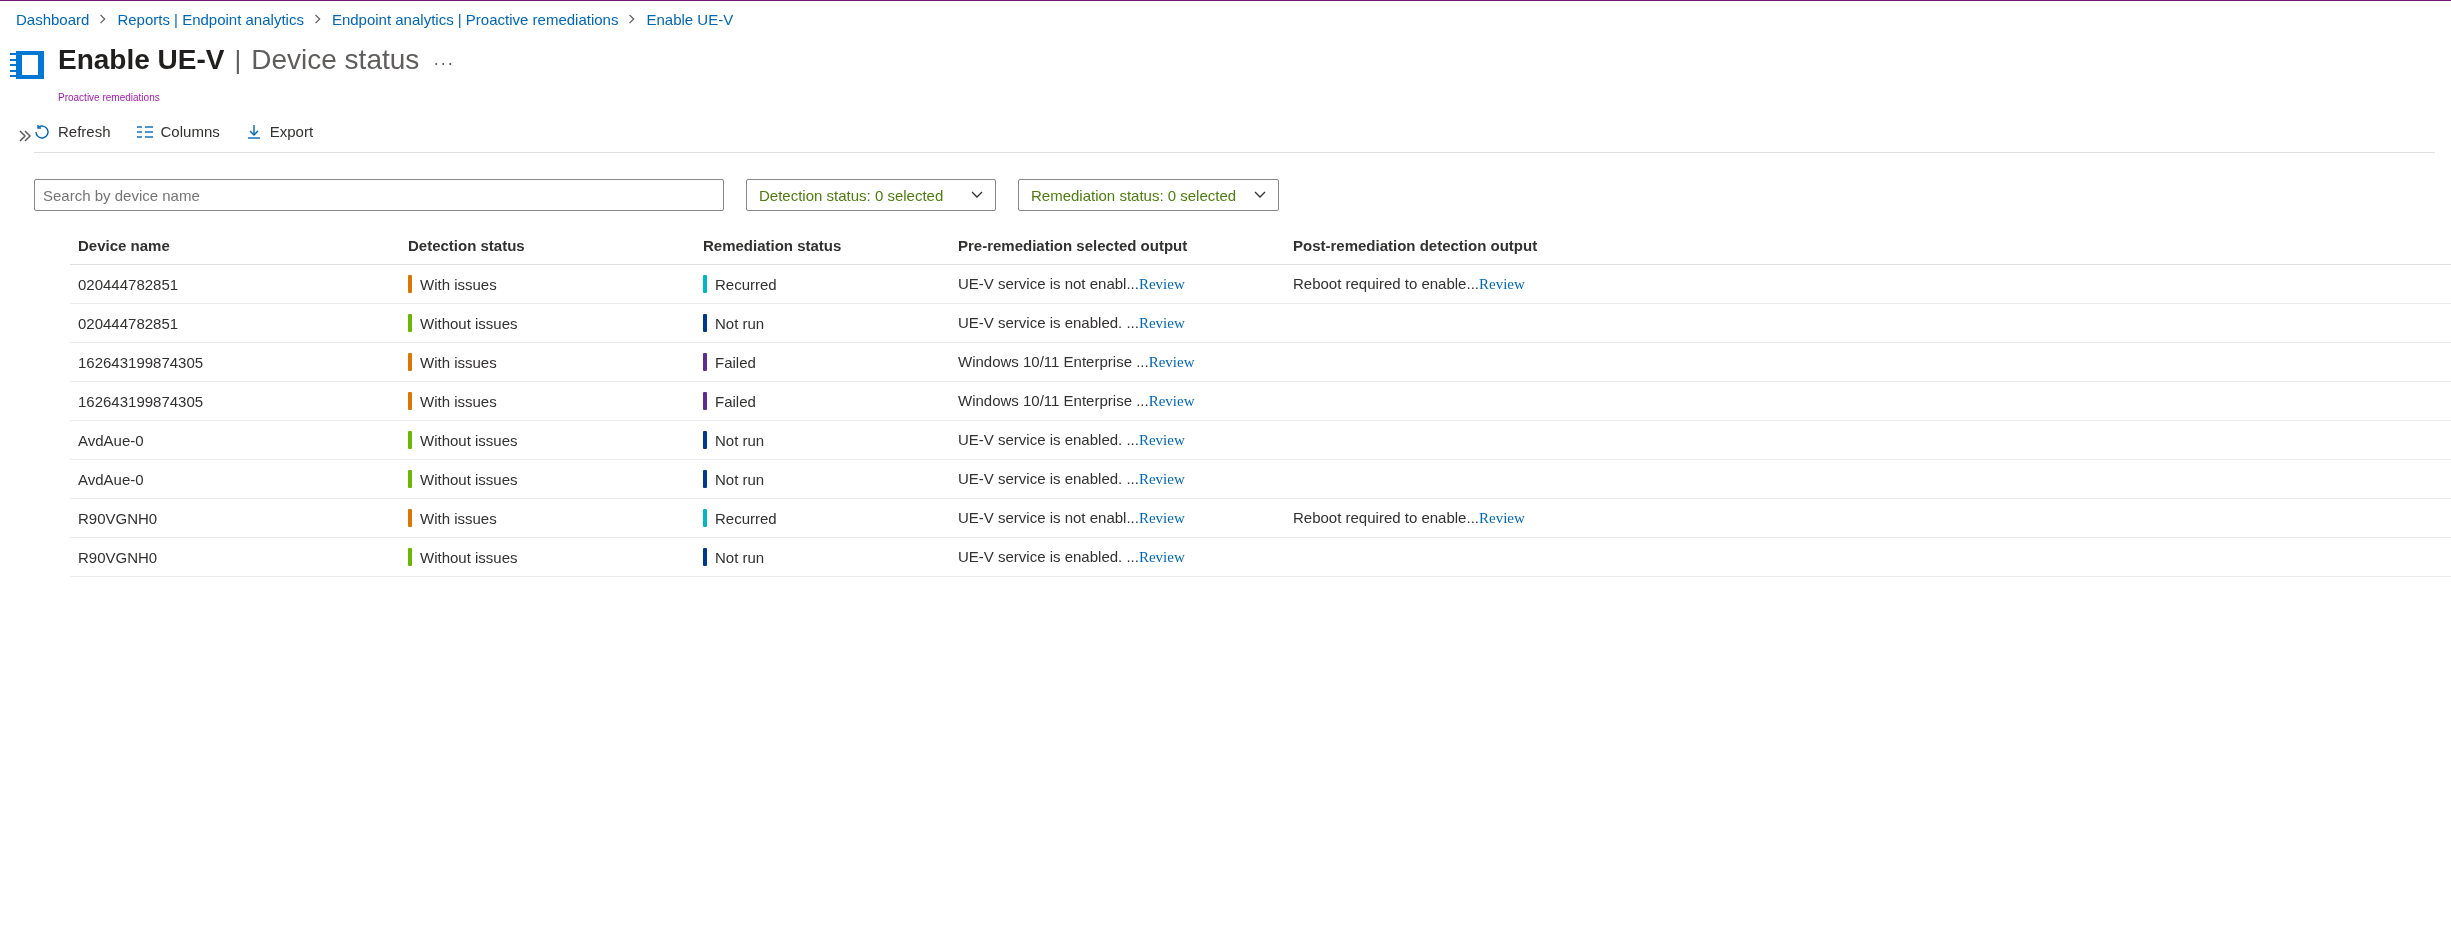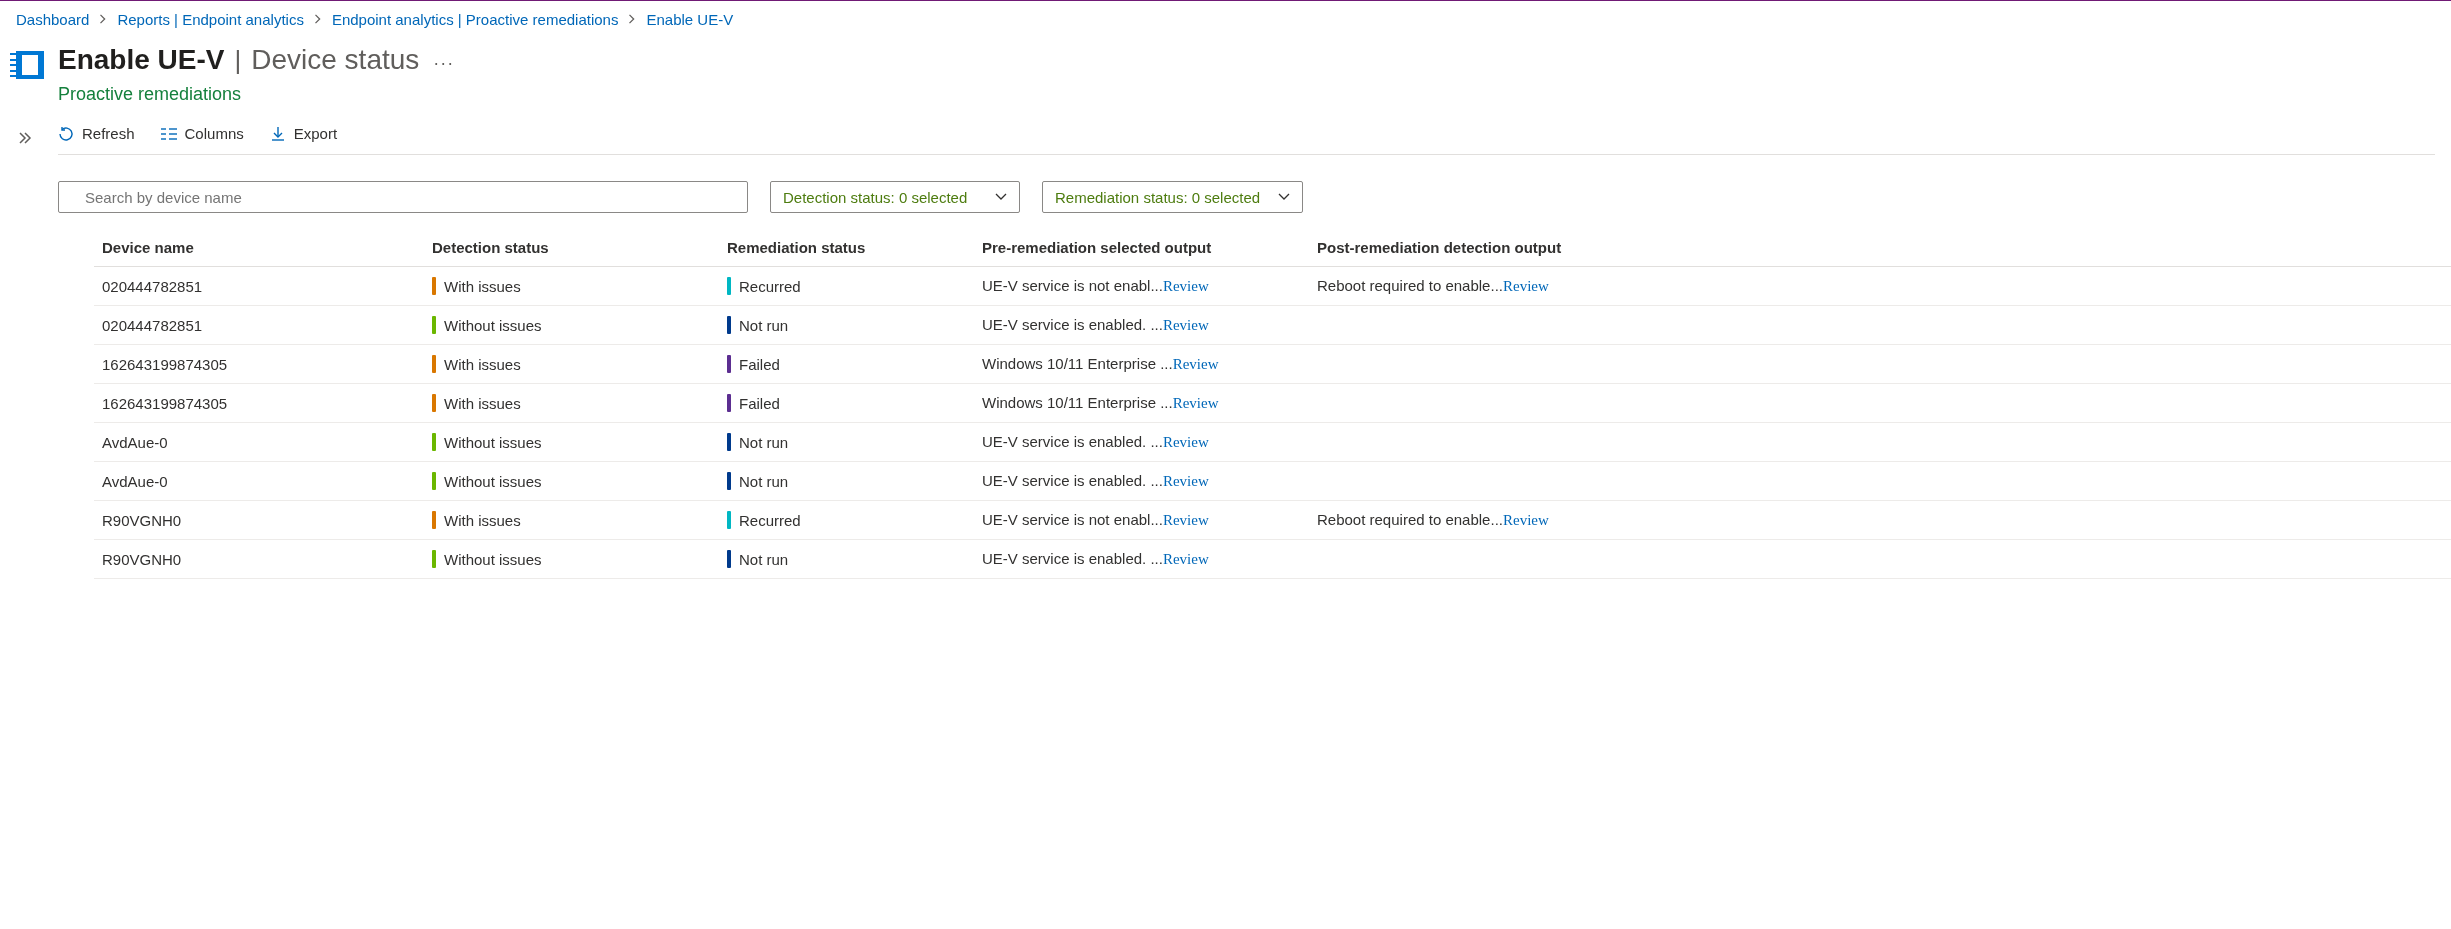--- a/index.html
+++ b/index.html
@@ -29,38 +29,38 @@
     position:absolute; left:-6px; top:2px; width:6px; height:24px;
     display:flex; flex-direction:column; justify-content:space-between;
   }
   .spiral span{ display:block; width:8px; height:2px; background:#0078d4; }
 
   .title-line1 { display:flex; align-items: baseline; gap: 10px; }
   .title-strong { font-size: 28px; font-weight: 600; color: #201f1e; }
   .title-light  { font-size: 28px; font-weight: 300; color: #605e5c; text-align: right; }
   .title-sep    { font-size: 26px; font-weight: 300; color: #605e5c; }
   .title-more   { font-size: 18px; color: #605e5c; cursor:pointer; letter-spacing:1px; padding-left:4px;}
-  .title-sub    { font-size: 18px; color: #15803d; margin-top: 8px; }
-
-  .main-row { display:flex; align-items:flex-start; gap: 24px; margin-top: 20px; }
+  .title-sub    { font-size: 10px; color: #a21caf; margin-top: 16px; }
+
+  .main-row { display:flex; align-items:flex-start; margin-top: 20px; }
   .expand-sidebar { color:#605e5c; font-size:14px; cursor:pointer; padding-top:6px; width:18px; text-align:center;}
 
   .content { flex:1; min-width:0; }
 
   
   .toolbar { display:flex; align-items:center; gap: 26px; padding-bottom: 12px; border-bottom:1px solid #e1dfdd; }
   .tool-btn { display:flex; align-items:center; gap:8px; color:#323130; cursor:pointer; font-size:15px;}
   .tool-btn .ic { color:#0067b8; display:inline-flex; }
   .tool-btn svg { width:16px; height:16px; }
 
   
   .filters { display:flex; align-items:center; gap: 22px; margin-top: 26px; }
   .search {
     flex: 0 0 690px; border:1px solid #8a8886; border-radius:2px; height:32px;
-    padding: 0 24px; display:flex; align-items:center;
+    padding: 0 6px; display:flex; align-items:center;
   }
   .search input{
     border:none; outline:none; width:100%; font-size:15px; color:#323130; background:transparent;
   }
   .pill {
     border:1px solid #8a8886; border-radius:2px; height:32px; padding: 0 12px;
     display:flex; align-items:center; gap:18px; font-size:15px; color:#4d7c0f; cursor:pointer;
     min-width: 250px; justify-content: space-between;
   }
   .chev { width:12px; height:12px; }

